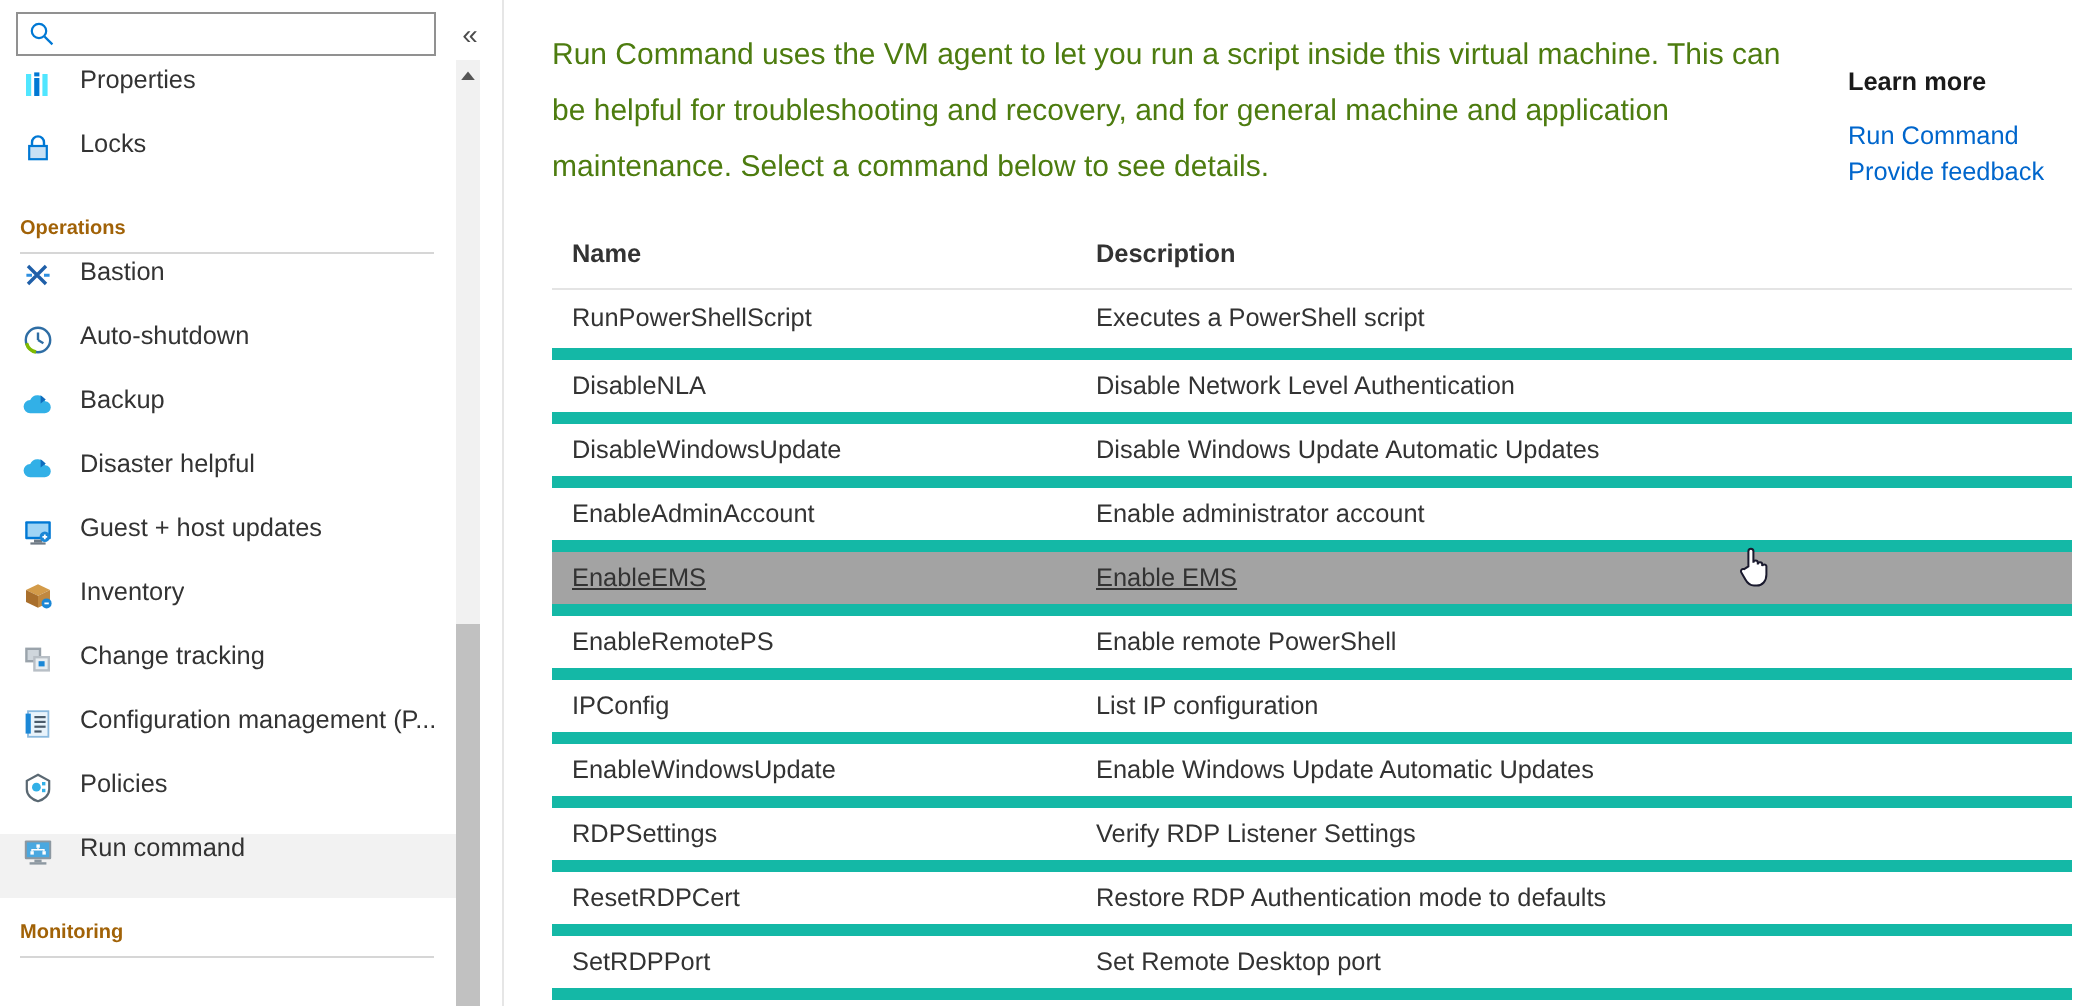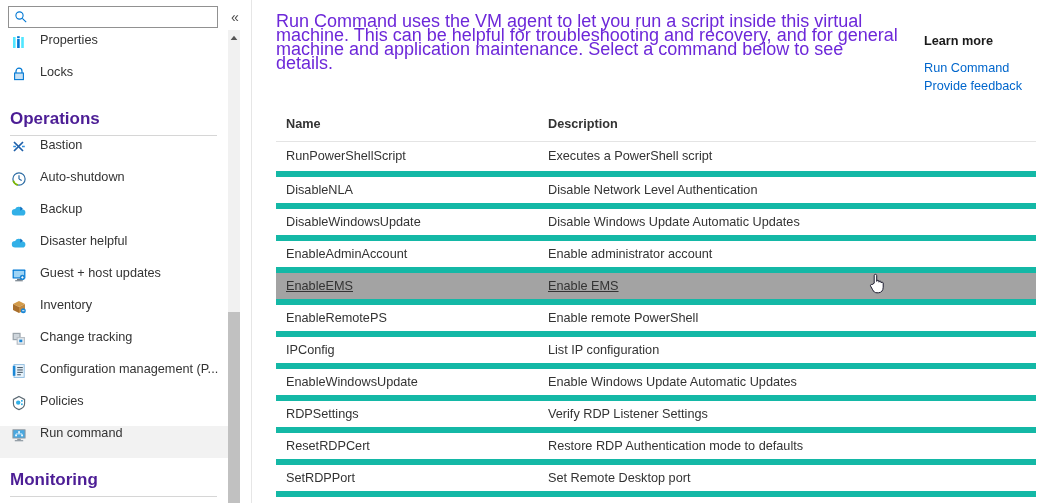--- a/index.html
+++ b/index.html
@@ -98,23 +98,23 @@
     font-size: 12.7px;
     color: #333333;
     white-space: nowrap;
     overflow: hidden;
   }
 
   .nav-group {
     padding: 12px 10px 2px 10px;
   }
   .nav-group-title {
-    font-size: 17px;
+    font-size: 10px;
     font-weight: bold;
-    color: #4c1d95;
+    color: #a16207;
     padding-bottom: 6px;
   }
   .nav-group-rule {
     border-bottom: 1px solid #d6d6d6;
     width: 207px;
   }
 
   
   .sb-track {
     position: absolute;
@@ -157,23 +157,23 @@
     padding: 0;
     background: #ffffff;
   }
   .intro-wrap {
     display: flex;
     align-items: flex-start;
     padding: 14px 10px 0 24px;
   }
   .intro-text {
     max-width: 622px;
-    font-size: 18px;
-    line-height: 14px;
-    color: #6d28d9;
+    font-size: 15px;
+    line-height: 28px;
+    color: #4d7c0f;
   }
   .learn-more {
     margin-left: 26px;
     padding-top: 20px;
     width: 120px;
   }
   .learn-more-title {
     font-size: 12.7px;
     font-weight: bold;
     color: #1a1a1a;

